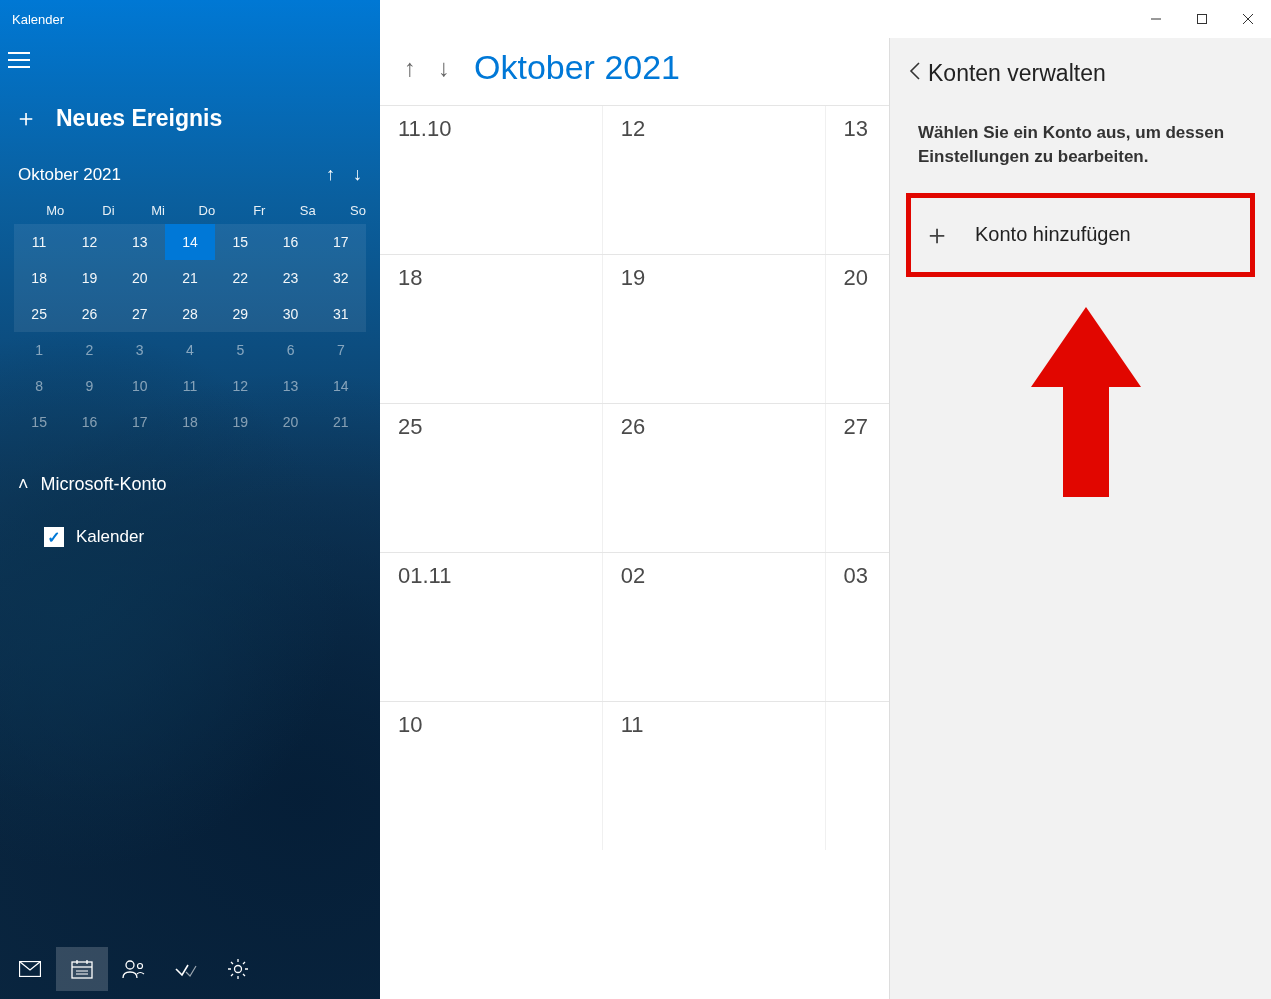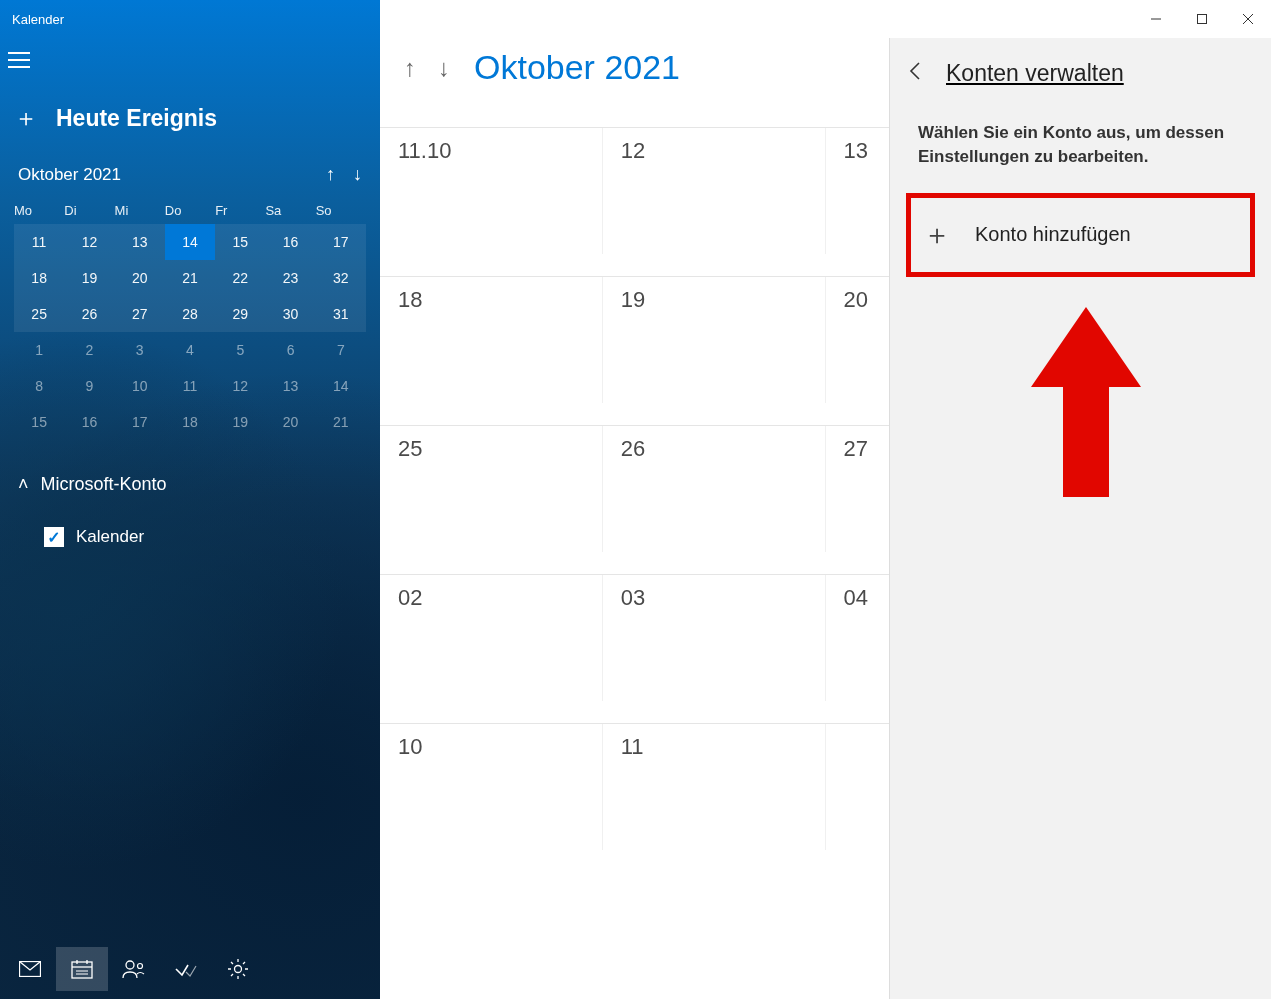--- a/index.html
+++ b/index.html
@@ -27,21 +27,21 @@
     }
     .new-event .plus { font-size: 24px; font-weight: 300; }
 
     .mini-cal { padding: 6px 14px 10px 14px; }
     .mini-cal-header { display: flex; align-items: center; justify-content: space-between; padding: 6px 4px 12px 4px; }
     .mini-cal-title { font-size: 17px; }
     .mini-nav { display: flex; gap: 18px; }
     .mini-nav span { cursor: pointer; font-size: 18px; }
 
     .mini-grid { display: grid; grid-template-columns: repeat(7, 1fr); gap: 0; }
-    .mini-grid .hd { font-size: 13px; color: rgba(255,255,255,0.9); text-align: left; padding: 6px 0; }
+    .mini-grid .hd { font-size: 13px; color: rgba(255,255,255,0.9); text-align: right; padding: 6px 0; }
     .mini-grid .day {
       font-size: 14px; text-align: center; padding: 10px 0; cursor: pointer;
       color: rgba(255,255,255,0.95);
     }
     .mini-grid .day.dim { color: rgba(255,255,255,0.5); }
     .mini-grid .day.today { background: #0078d7; }
     .mini-grid .highlight-block { background: rgba(255,255,255,0.08); }
 
     .account-section { padding: 24px 18px 6px 18px; }
     .account-header { display: flex; align-items: center; gap: 12px; font-size: 18px; cursor: pointer; }
@@ -76,34 +76,34 @@
     .tb-right { display: flex; gap: 16px; }
     .tb-button {
       display: flex; align-items: center; gap: 10px; padding: 8px 14px; border: none; background: transparent;
       font-size: 17px; color: #333; cursor: pointer;
     }
 
     .cal-body { flex: 1; display: flex; flex-direction: column; }
     .day-headers { display: grid; grid-template-columns: repeat(4, 1fr); padding: 0 0 8px 18px; }
     .day-headers div { font-size: 17px; color: #555; }
     .grid-rows { flex: 1; display: grid; grid-template-rows: repeat(6, 1fr); }
-    .grid-row { display: grid; grid-template-columns: repeat(4, 1fr); border-top: 1px solid #e5e5e5; margin-top: 22px; }
+    .grid-row { display: grid; grid-template-columns: repeat(4, 1fr); border-top: 1px solid #e5e5e5; }
     .cell { padding: 10px 0 0 18px; font-size: 22px; color: #4a4a4a; border-right: 1px solid #f0f0f0; position: relative; }
     .cell.today { color: #0078d7; font-weight: 600; }
     .cell.today::before {
       content: ""; position: absolute; top: 0; left: 0; right: 0; height: 4px; background: #0078d7;
     }
 
     
     .panel {
       position: absolute; top: 38px; right: 0; width: 382px; bottom: 0;
       background: #f2f2f2; border-left: 1px solid #ddd;
       display: flex; flex-direction: column; padding: 0;
     }
-    .panel-header { display: flex; align-items: center; gap: 18px; padding: 22px 22px 18px 12px; text-decoration: underline; }
+    .panel-header { display: flex; align-items: center; padding: 22px 22px 18px 12px; }
     .panel-back { font-size: 22px; color: #333; cursor: pointer; padding: 0 6px; }
     .panel-title { font-size: 23px; color: #222; }
     .panel-desc { font-size: 17px; color: #333; padding: 16px 28px 24px 28px; line-height: 1.4; font-weight: bold; }
 
     .highlight-box {
       margin: 0 16px; border: 5px solid #e10600; padding: 2px;
     }
     .add-account-btn {
       display: flex; align-items: center; gap: 24px; padding: 16px 10px;
       font-size: 20px; color: #222; cursor: pointer; background: #f2f2f2;
@@ -130,21 +130,21 @@
   <div class="hamburger">
     <svg width="22" height="16" viewBox="0 0 22 16">
         <line x1="0" y1="1" x2="22" y2="1" stroke="#fff" stroke-width="2"></line>
         <line x1="0" y1="8" x2="22" y2="8" stroke="#fff" stroke-width="2"></line>
         <line x1="0" y1="15" x2="22" y2="15" stroke="#fff" stroke-width="2"></line>
       </svg>
   </div>
 
   <div class="new-event">
     <span class="plus">＋</span>
-    <span>Heute Ereignis</span>
+    <span>Neues Ereignis</span>
   </div>
 
   <div class="mini-cal">
     <div class="mini-cal-header">
       <span class="mini-cal-title">Oktober 2021</span>
       <span class="mini-nav">
         <span>↑</span>
         <span>↓</span>
       </span>
     </div>
@@ -314,20 +314,21 @@
           <div class="cell">20</div>
           <div class="cell">21</div>
         </div>
         <div class="grid-row">
           <div class="cell">25</div>
           <div class="cell">26</div>
           <div class="cell">27</div>
           <div class="cell">28</div>
         </div>
         <div class="grid-row">
+          <div class="cell">01.11</div>
           <div class="cell">02</div>
           <div class="cell">03</div>
           <div class="cell">04</div>
         </div>
         <div class="grid-row">
           <div class="cell">10</div>
           <div class="cell">11</div>
         </div>
       </div>
   </div>

